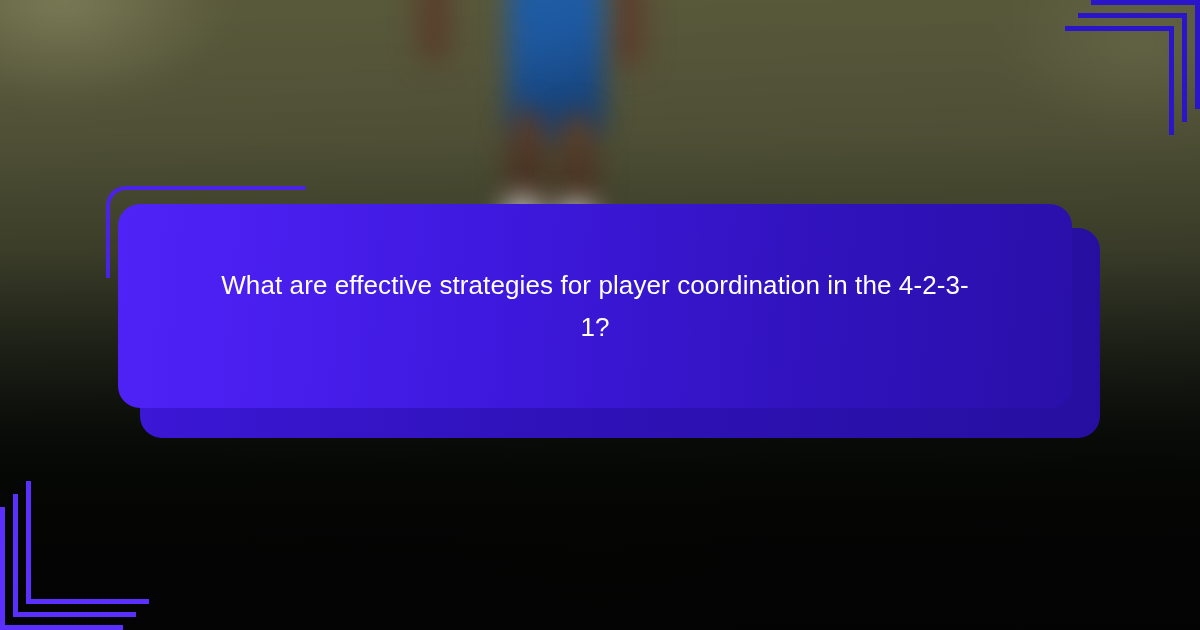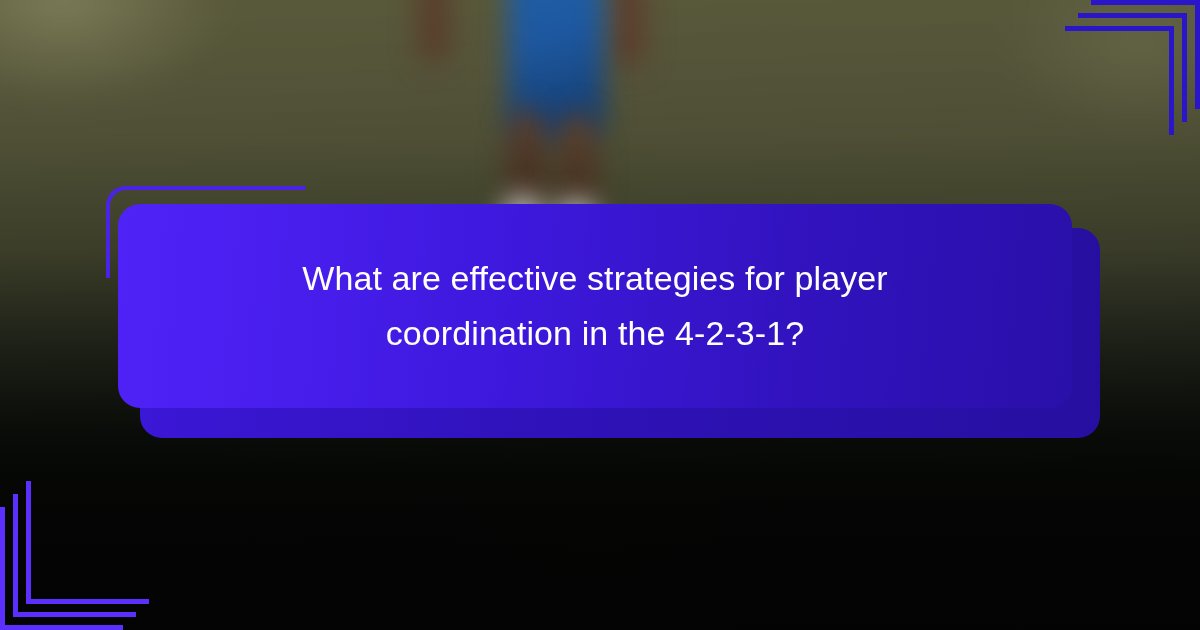--- a/index.html
+++ b/index.html
@@ -174,21 +174,21 @@
     background: linear-gradient(95deg, #4f22f5 0%, #4a1ff0 14%, #3d18dc 42%, #3213bf 70%, #2a10aa 100%);
     display: flex;
     align-items: center;
     justify-content: center;
   }
   .quote-text {
     width: 760px;
     margin: 0;
     text-align: center;
     color: #ffffff;
-    font-size: 34px;
+    font-size: 26px;
     line-height: 1.62;
     font-weight: 400;
     letter-spacing: 0.1px;
     font-family: "Liberation Sans", sans-serif;
   }
 </style>
 </head>
 <body>
 
 <div id="stage">

